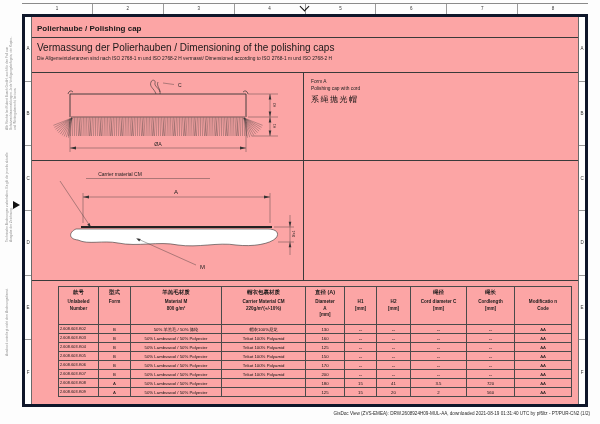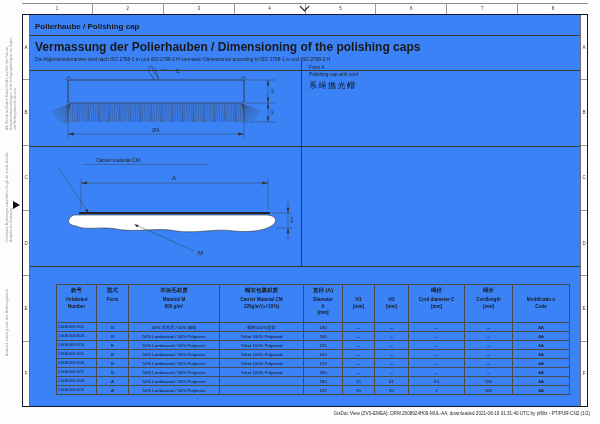--- a/index.html
+++ b/index.html
@@ -1,31 +1,31 @@
 <!DOCTYPE html>
 <html><head>
 <meta charset="utf-8">
 <style>
   *{margin:0;padding:0;box-sizing:border-box}
   html,body{width:600px;height:424px}
   body{position:relative;background:#fdfdfd;font-family:"Liberation Sans",sans-serif;color:#1a1a1a;overflow:hidden}
-  .frame{position:absolute;left:22px;top:14px;width:566px;height:393px;border:1px solid #0f172a;background:#3b82f6}
+  .frame{position:absolute;left:22px;top:14px;width:566px;height:393px;border:3px solid #0f172a;background:#fca5a5}
   .topruler{position:absolute;left:22px;top:3px;width:566px;height:11px;display:flex;border-top:1px solid #8a8a8a}
   .topruler div{flex:1;font-size:4.5px;text-align:center;color:#333;padding-top:2px}
   .topruler div + div{border-left:1px solid #9a9a9a}
   .strip{position:absolute;top:0;bottom:0;width:7px;display:flex;flex-direction:column;background:#fff}
   .strip.l{left:0;border-right:1px solid #6a6a6a}
   .strip.r{right:0;border-left:1px solid #6a6a6a}
   .strip div{flex:1;display:flex;align-items:center;justify-content:center;font-size:4.5px;color:#333}
   .strip div + div{border-top:1px solid #9a9a9a}
   .titlebox{position:absolute;left:7px;right:7px;top:0;height:21px;border-bottom:1px solid #3a3a3a;font-size:8px;font-weight:bold;padding:7px 0 0 5px}
   .subbox{position:absolute;left:7px;right:7px;top:21px;height:35px;border-bottom:1px solid #3a3a3a;padding:4px 0 0 5px}
-  .subtitle{font-size:12px;font-weight:bold}
+  .subtitle{font-size:10px;font-weight:normal}
   .tol{font-size:4.8px;margin-top:2.5px;color:#222}
-  .main{position:absolute;left:7px;right:7px;top:44px;height:208px;border-bottom:1px solid #3a3a3a}
+  .main{position:absolute;left:7px;right:7px;top:56px;height:208px;border-bottom:1px solid #3a3a3a}
   .hdiv{position:absolute;left:0;right:0;top:87px;border-top:1px solid #3a3a3a}
   .rightcol{position:absolute;left:271px;top:0;bottom:0;right:0;border-left:1px solid #3a3a3a}
   .noteA{position:absolute;top:6px;left:7px;font-size:4.8px;line-height:1.4;color:#222}
   .noteB{position:absolute;top:93px;left:7px;font-size:4.8px;line-height:1.4;color:#222}
   .cnbig{font-size:8px;margin-top:2px;letter-spacing:1.5px;color:#111}
   svg.draw{position:absolute;overflow:visible}
   #svgA{left:16px;top:5px}
   #svgB{left:16px;top:94px}
   .tablewrap{position:absolute;left:33px;top:269px}
   table{border-collapse:collapse;table-layout:fixed;width:513px}

